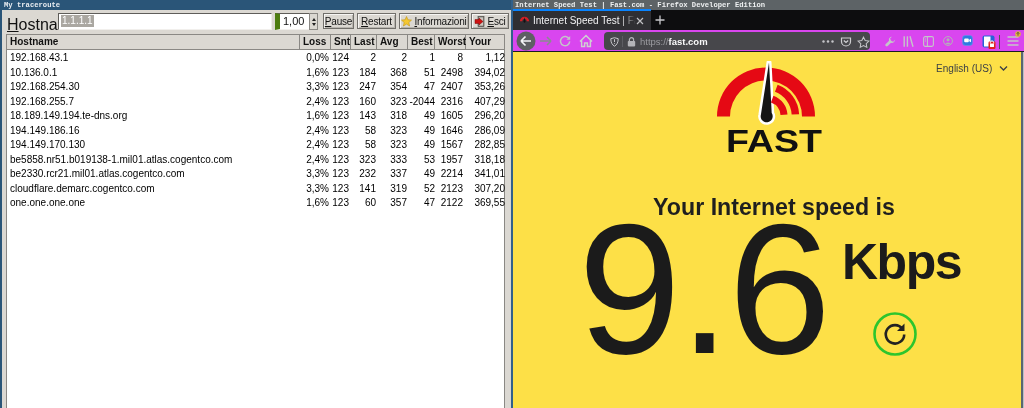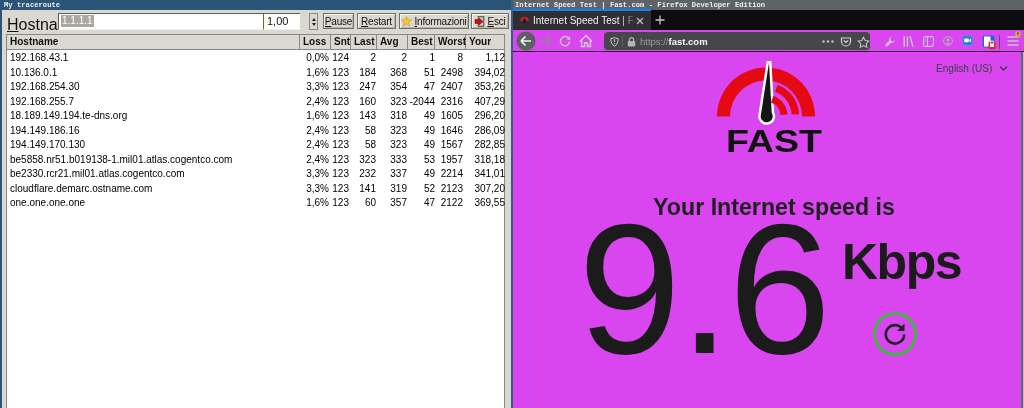--- a/index.html
+++ b/index.html
@@ -17,22 +17,22 @@
     box-shadow:2px 0 3px rgba(70,90,110,.5);}
 
   
   .gtklabel{font-size:16px;color:#111;}
   #hostlabel{position:absolute;left:7px;top:16px;}
   #hostentry{position:absolute;left:58px;top:13px;width:212px;height:15px;background:#fff;
     border-top:1px solid #5f5d59;border-left:1px solid #5f5d59;
     border-right:1px solid #f1efec;border-bottom:1px solid #f1efec;}
   #hostsel{position:absolute;left:2px;top:1px;height:12px;background:#aaa7a1;color:#fff;
     font-size:10px;line-height:12px;padding:0 1px;}
-  #spinbox{position:absolute;left:263px;top:13px;width:33px;height:15px;background:#fff;
-    border-top:1px solid #5f5d59;border-left:1px solid #4d7c0f;border-bottom:1px solid #f1efec;
+  #spinbox{position:absolute;left:275px;top:13px;width:33px;height:15px;background:#fff;
+    border-top:1px solid #5f5d59;border-left:5px solid #4d7c0f;border-bottom:1px solid #f1efec;
     font-size:11px;line-height:15px;padding-left:3px;color:#111;}
   #spinner{position:absolute;left:309px;top:13px;width:9px;height:17px;background:#dbd8d2;
     border:1px solid #8a8884;box-sizing:border-box;}
   #spinner .up{position:absolute;left:1.5px;top:3.5px;width:0;height:0;
     border-left:2px solid transparent;border-right:2px solid transparent;border-bottom:3px solid #222;}
   #spinner .dn{position:absolute;left:1.5px;bottom:3.5px;width:0;height:0;
     border-left:2px solid transparent;border-right:2px solid transparent;border-top:3px solid #222;}
 
   .btn{position:absolute;top:13px;height:16px;background:#dbd8d2;border:1px solid #716f6a;
     box-shadow:inset 1px 1px 0 #f6f5f3, inset -1px -1px 0 #b7b4ae;
@@ -64,21 +64,21 @@
   #tabtitle{position:absolute;left:20px;top:4.5px;width:103px;font-size:10px;color:#f1f1f3;
     white-space:nowrap;overflow:hidden;
     -webkit-mask-image:linear-gradient(90deg,#000 85%,transparent);
     mask-image:linear-gradient(90deg,#000 85%,transparent);}
   #navbar{position:absolute;left:0;top:30px;width:100%;height:22px;background:#d946ef;
     border-bottom:1px solid #1c1c1e;box-sizing:border-box;}
   #urlbar{position:absolute;left:91px;top:2px;width:266px;height:18px;background:#47474b;
     border-radius:4px;}
   #urltext{position:absolute;left:36px;top:4px;font-size:9.5px;color:#9b9ba0;white-space:nowrap;}
   #urltext b{color:#f9f9fa;font-weight:600;}
-  #fw-content{position:absolute;left:0;top:52px;width:511px;height:356px;background:#d946ef;}
+  #fw-content{position:absolute;left:0;top:52px;width:511px;height:356px;background:#fde047;}
   #fw-right-border{position:absolute;right:0;top:52px;width:3px;height:356px;background:#5a6670;}
   #fw-right-border2{position:absolute;right:0;top:52px;width:1px;height:356px;background:#b9c0c5;}
 
   #lang{position:absolute;right:16px;top:11px;font-size:10px;color:#3a3f46;}
   #ytext{position:absolute;left:7px;top:142px;width:508px;text-align:center;font-size:23.2px;
     font-weight:bold;color:#1f1f1f;letter-spacing:0px;}
   #bignum{position:absolute;left:65px;top:145px;font-size:185px;color:#1b1b1b;line-height:1;
     letter-spacing:-2px;}
   #kbps{position:absolute;left:329px;top:181px;font-size:50px;font-weight:bold;color:#1b1b1b;
     letter-spacing:-1.5px;}
@@ -214,21 +214,21 @@
           <span class="hn">be2330.rcr21.mil01.atlas.cogentco.com</span>
           <b class="c1">3,3%</b>
           <b class="c2">123</b>
           <b class="c3">232</b>
           <b class="c4">337</b>
           <b class="c5">49</b>
           <b class="c6">2214</b>
           <b class="c7">341,01</b>
         </div>
       <div class="trow" style="top:145.5px">
-          <span class="hn">cloudflare.demarc.ostname.com</span>
+          <span class="hn">cloudflare.demarc.cogentco.com</span>
           <b class="c1">3,3%</b>
           <b class="c2">123</b>
           <b class="c3">141</b>
           <b class="c4">319</b>
           <b class="c5">52</b>
           <b class="c6">2123</b>
           <b class="c7">307,20</b>
         </div>
       <div class="trow" style="top:160px">
           <span class="hn">one.one.one.one</span>

